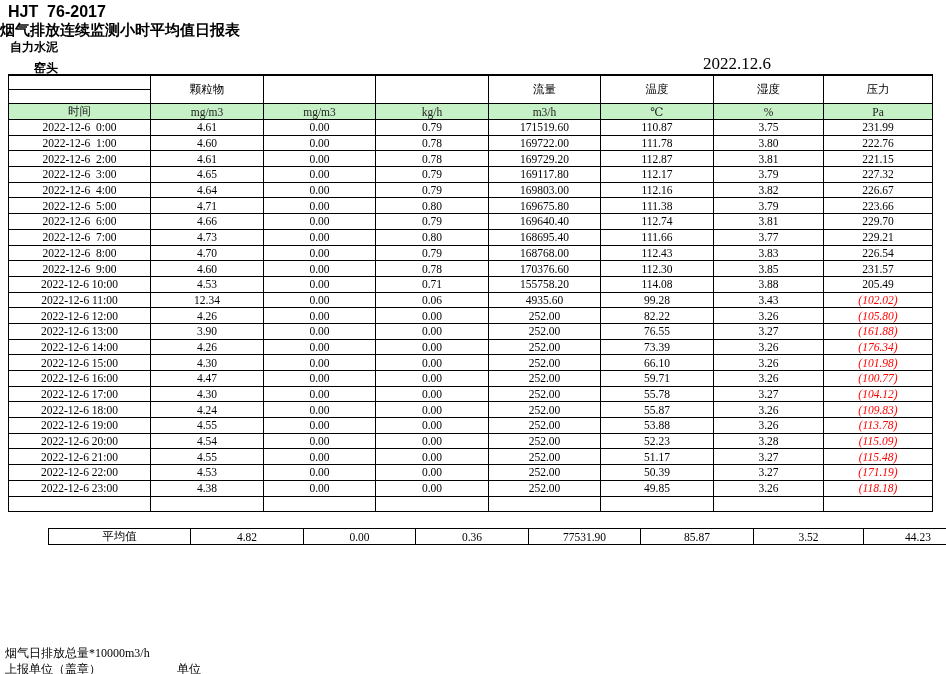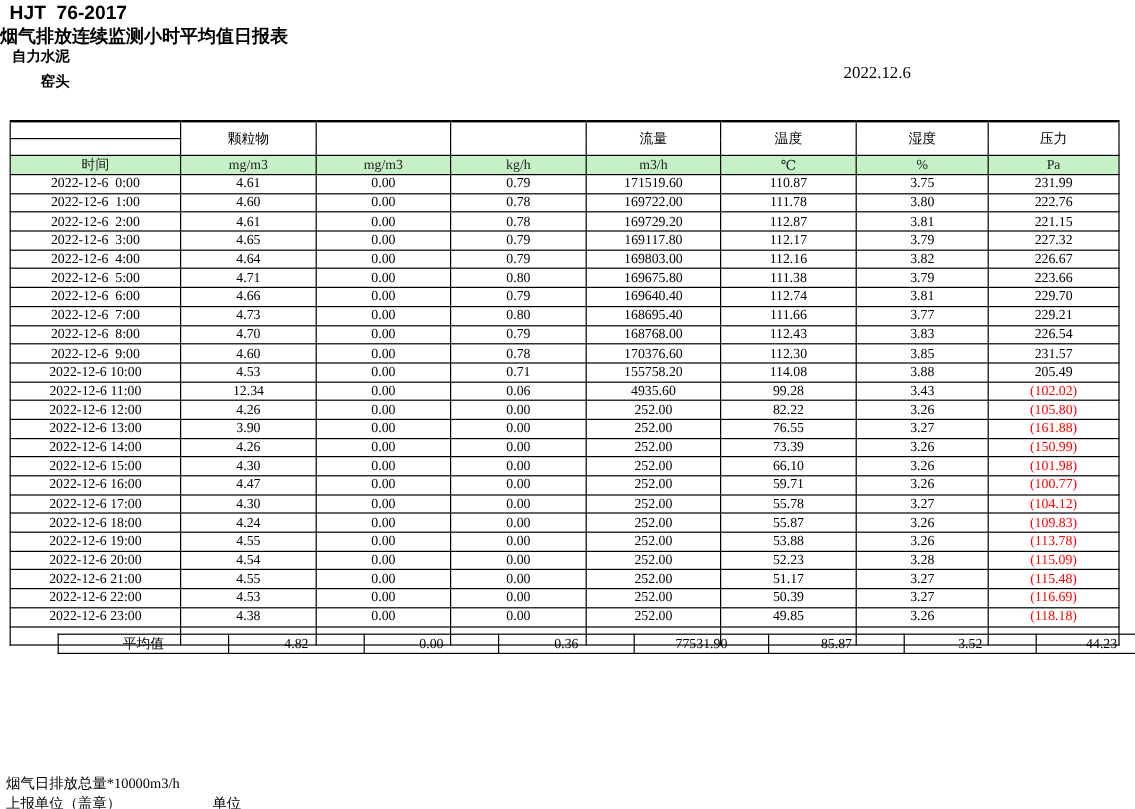--- a/index.html
+++ b/index.html
@@ -6,37 +6,37 @@
   body {
     width:946px; height:674px; background:#ffffff; color:#000;
     font-family:"Liberation Serif","DejaVu Serif",serif;
     position:relative; overflow:hidden;
   }
   .abs { position:absolute; }
   .doc-code   { left:8px;  top:3px;  font-weight:bold; font-size:16px; white-space:pre; font-family:"Liberation Sans",sans-serif; }
   .page-title { left:0; top:21px; width:946px; text-align:left; font-weight:bold; font-size:15px; }
   .company    { left:10px; top:39px; font-weight:bold; font-size:12px;text-align:center; }
   .station    { left:10px; top:60px; font-weight:bold; font-size:12px;margin-left:24px; }
-  .report-date{ left:703px; top:54px; font-size:14px; }
+  .report-date{ left:703px; top:54px; font-size:17px; }
 
   table { border-collapse:collapse; table-layout:fixed; }
-  #main-table    { left:8px; top:100px;  width:924px; }
+  #main-table    { left:8px; top:74px;  width:924px; }
   #summary-table { left:8px; top:528px; width:924px;margin-left:40px; }
 
   th, td {
     border:1px solid #000; padding:0; margin:0;
     font-size:11.5px; font-weight:normal; text-align:center; vertical-align:middle;
     white-space:pre; overflow:hidden;
   }
   #main-table thead tr:first-child th { border-top:2px solid #000; }
   .h-group { height:13px; }
   .unit-row th { height:15px; background:var(--green,#c6f0c6); color:#222; }
   tbody tr { height:15.7px; }
   #summary-table tr { height:15.4px; }
-  .neg-red { color:var(--red,#ff0000); }
+  .neg-red { color:var(--red,#ff0000);font-style:italic; }
   .blank-row td { color:transparent; }
 
   .footer-note  { left:5px;  top:645px; font-size:12px; }
   .footer-line2 { left:5px;  top:661px; font-size:12px; }
   .unit-label   { left:177px; top:661px; font-size:12px; }
 </style>
 </head>
 <body>
 
 <div class="abs doc-code">HJT  76-2017</div>
@@ -223,21 +223,21 @@
         <td class="neg-red">(161.88)</td>
       </tr>
       <tr>
         <td>2022-12-6 14:00</td>
         <td>4.26</td>
         <td>0.00</td>
         <td>0.00</td>
         <td>252.00</td>
         <td>73.39</td>
         <td>3.26</td>
-        <td class="neg-red">(150.99)</td>
+        <td class="neg-red">(176.34)</td>
       </tr>
       <tr>
         <td>2022-12-6 15:00</td>
         <td>4.30</td>
         <td>0.00</td>
         <td>0.00</td>
         <td>252.00</td>
         <td>66.10</td>
         <td>3.26</td>
         <td class="neg-red">(101.98)</td>
@@ -303,21 +303,21 @@
         <td class="neg-red">(115.48)</td>
       </tr>
       <tr>
         <td>2022-12-6 22:00</td>
         <td>4.53</td>
         <td>0.00</td>
         <td>0.00</td>
         <td>252.00</td>
         <td>50.39</td>
         <td>3.27</td>
-        <td class="neg-red">(116.69)</td>
+        <td class="neg-red">(171.19)</td>
       </tr>
       <tr>
         <td>2022-12-6 23:00</td>
         <td>4.38</td>
         <td>0.00</td>
         <td>0.00</td>
         <td>252.00</td>
         <td>49.85</td>
         <td>3.26</td>
         <td class="neg-red">(118.18)</td>

